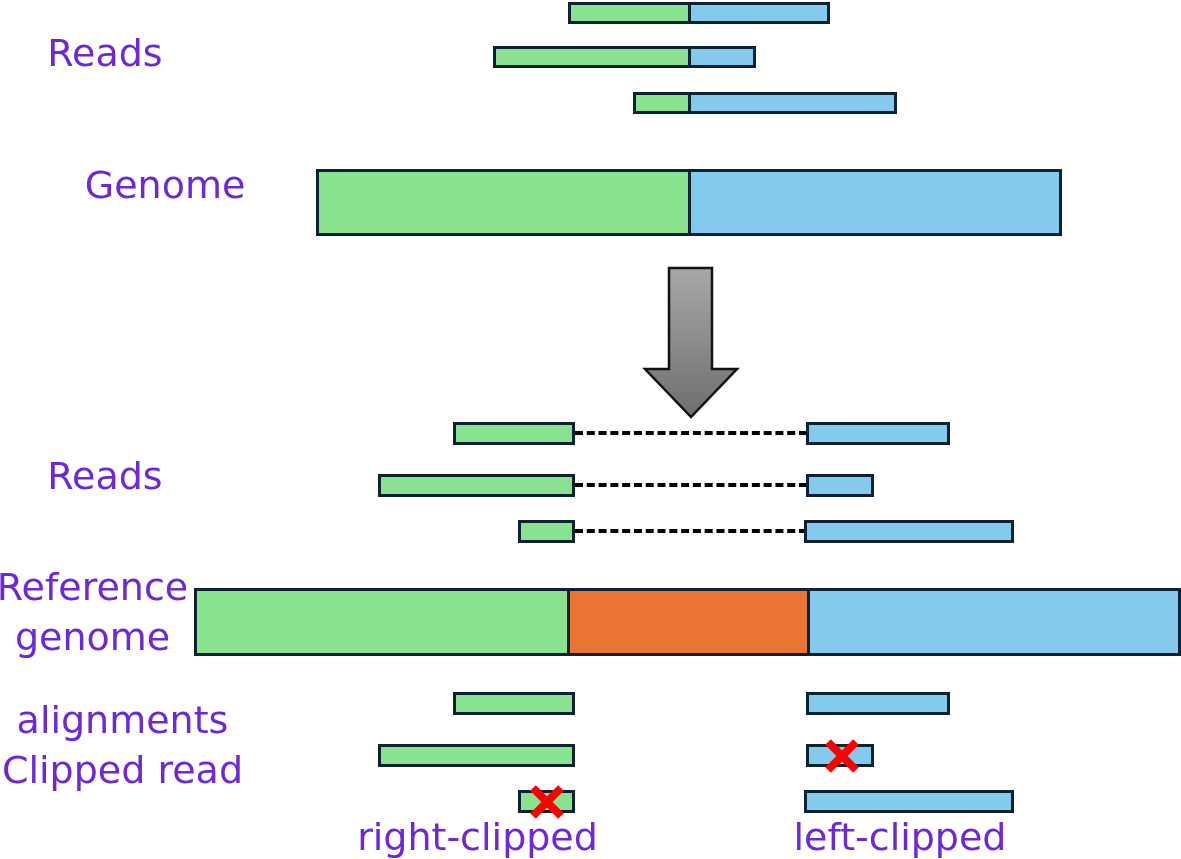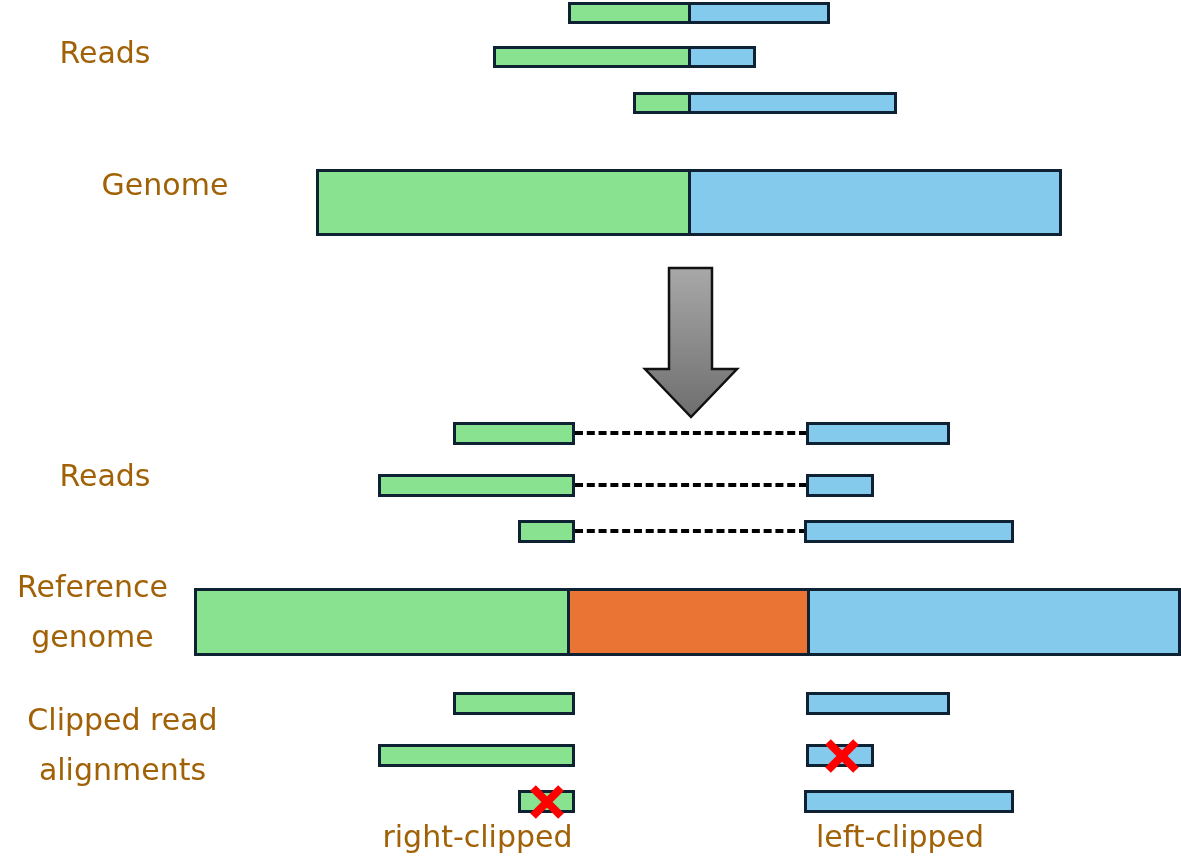--- a/index.html
+++ b/index.html
@@ -1,17 +1,17 @@
 <!DOCTYPE html>
 <html><head>
   <meta charset="utf-8">
   <style>
     html, body { margin: 0; padding: 0; background: #ffffff; }
     body { width: 1181px; height: 859px; position: relative; overflow: hidden; font-family: "DejaVu Sans", sans-serif; }
-    .label { position: absolute; color: #a16207; font-size: 30px; line-height: 50px; text-align: center; white-space: nowrap; }
+    .label { position: absolute; color: #6d28d9; font-size: 38px; line-height: 50px; text-align: center; white-space: nowrap; }
     .seg { position: absolute; box-sizing: border-box; border: 3px solid #0e2233; }
     .green { background: #88e290; }
     .blue { background: #84caec; }
     .orange { background: #e97433; }
     .dash { position: absolute; height: 0; border-top: 4px dashed #000; }
     .xmark { position: absolute; width: 40px; height: 40px; }
     svg.arrow { position: absolute; left: 640px; top: 264px; }
   </style>
 </head>
 <body>
@@ -71,22 +71,22 @@
   <div>Reference</div>
   <div>genome</div>
 </div>
 <div>
   <div class="seg green" style="left:194px; top:588px; width:377px; height:68px;"></div>
   <div class="seg orange" style="left:567px; top:588px; width:244px; height:68px;"></div>
   <div class="seg blue" style="left:807px; top:588px; width:374px; height:68px;"></div>
 </div>
 
 <div class="label" style="left:0px; top:695px; width:245px;">
+  <div>alignments</div>
   <div>Clipped read</div>
-  <div>alignments</div>
 </div>
 
 <div class="seg green" style="left:453px; top:692px; width:122px; height:23px;"></div>
 <div class="seg green" style="left:378px; top:744px; width:197px; height:23px;"></div>
 <div class="seg green" style="left:518px; top:790px; width:57px; height:23px;"></div>
 <svg class="xmark" style="left:527px; top:782px;" viewBox="0 0 40 40">
   <path d="M6 6 L34 34 M34 6 L6 34" stroke="#ff0000" stroke-width="8" stroke-linecap="butt"></path>
 </svg>
 
 <div class="seg blue" style="left:806px; top:692px; width:144px; height:23px;"></div>

